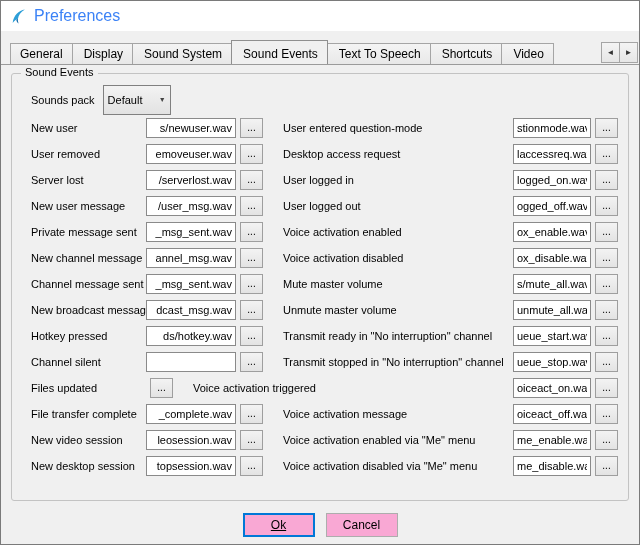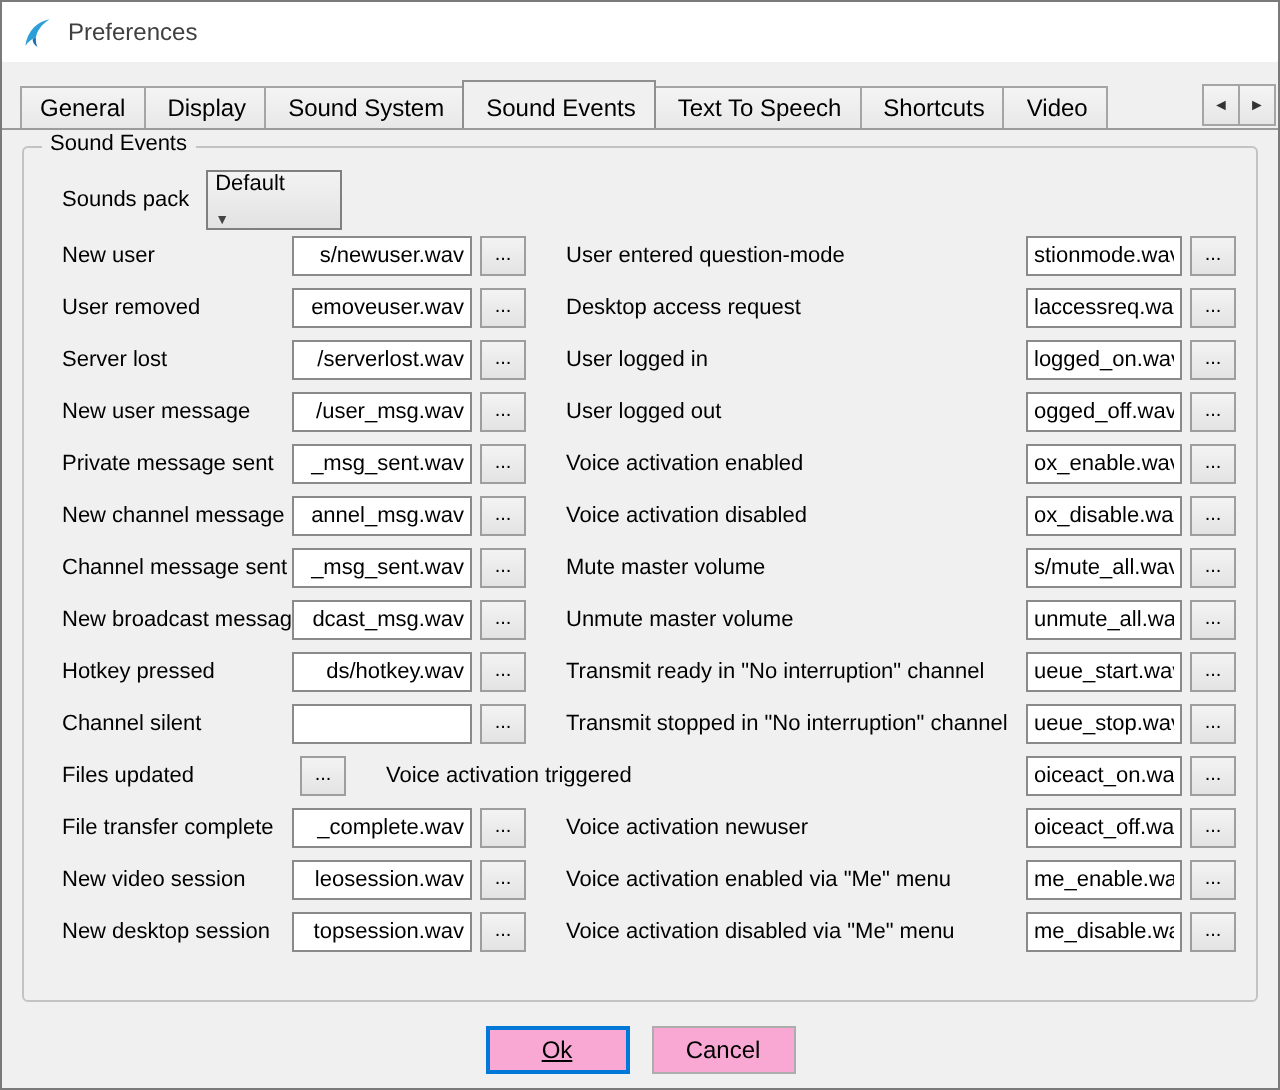--- a/index.html
+++ b/index.html
@@ -1,37 +1,37 @@
 <!DOCTYPE html>
 <html><head>
 <meta charset="utf-8">
 <style>
   * { box-sizing: border-box; margin: 0; padding: 0; }
   html,body { width: 640px; height: 545px; }
   body { font-family: "Liberation Sans", sans-serif; background: #fff; }
   .window { width: 640px; height: 545px; border: 1px solid #7a7a7a; background: #f0f0f0; position: relative; overflow: hidden; }
 
   .titlebar { height: 30px; background: #ffffff; display: flex; align-items: center; padding: 0 9px; gap: 7px; }
-  .title-text { font-size: 12px; color: #404040; }
+  .title-text { font-size: 16px; color: #3b82f6; }
   .app-icon { width: 17px; height: 17px; flex: 0 0 auto; }
 
   .tabbar { position: relative; display: flex; align-items: flex-end; height: 34px; padding-left: 9px; border-bottom: 1px solid #9b9b9b; overflow: hidden; }
   .tab { flex: 0 0 auto; font-size: 12px; padding: 3px 9px; background: linear-gradient(#f4f4f4, #e8e8e8); border: 1px solid #a5a5a5; border-bottom: none; height: 21px; white-space: nowrap; cursor: default; }
   .tab + .tab { margin-left: -1px; padding-left: 11px; }
   .tab.active { background: #f0f0f0; height: 25px; padding-top: 6px; margin-bottom: -1px; position: relative; z-index: 2; border-color: #8f8f8f; }
   .tabscroll { position: absolute; right: 1px; bottom: 1px; display: flex; z-index: 5; }
   .tabscroll .tsbtn { width: 19px; height: 21px; font-size: 8px; border: 1px solid #a5a5a5; background: linear-gradient(#f4f4f4,#e6e6e6); color: #333; padding: 0; font-family: inherit; }
   .tabscroll .tsbtn + .tsbtn { margin-left: -1px; }
 
   .groupbox { position: absolute; left: 10px; right: 10px; top: 72px; height: 428px; border: 1px solid #c3c3c3; border-radius: 3px; }
   .gtitle { position: absolute; top: -8px; left: 9px; background: #f0f0f0; padding: 0 4px; font-size: 11px; }
   .ginner { padding: 13px 10px 0 19px; }
 
   .sp-row { display: flex; align-items: center; height: 25px; margin-bottom: 3px; font-size: 11px; gap: 8px; }
-  .combo { display: flex; justify-content: space-between; width: 68px; height: 30px; border: 1px solid #808080; background: linear-gradient(#f3f3f3, #e2e2e2); padding: 0 4px; font-size: 11px; cursor: default; flex-direction: column; }
+  .combo { display: flex; align-items: center; justify-content: space-between; width: 68px; height: 30px; border: 1px solid #808080; background: linear-gradient(#f3f3f3, #e2e2e2); padding: 0 4px; font-size: 11px; cursor: default; }
   .combo .arrow { font-size: 7px; color: #444; }
 
   .row { display: flex; align-items: center; height: 26px; font-size: 11px; }
   .ll { flex: 0 0 115px; white-space: nowrap; overflow: hidden; }
   .rl { flex: 1 1 auto; margin-left: 20px; white-space: nowrap; overflow: hidden; }
   .ti { height: 20px; border: 1px solid #8a8a8a; background: #fff; font-family: inherit; font-size: 11px; padding: 0 3px; text-align: right; }
   .tl { width: 90px; flex: 0 0 90px; }
   .tr { width: 78px; flex: 0 0 78px; }
   .br { width: 23px; height: 20px; margin-left: 4px; border: 1px solid #9e9e9e; background: linear-gradient(#f3f3f3, #e3e3e3); font-size: 10px; line-height: 1; color: #000; flex: 0 0 auto; font-family: inherit; }
 
@@ -175,21 +175,21 @@
         <button class="br">...</button>
         <span class="rl">Voice activation triggered</span>
         <input class="ti tr" value="oiceact_on.wav" style="">
         <button class="br">...</button>
       </div>
 
       <div class="row">
         <span class="ll">File transfer complete</span>
         <input class="ti tl" value="_complete.wav" style="">
         <button class="br">...</button>
-        <span class="rl">Voice activation newuser</span>
+        <span class="rl">Voice activation message</span>
         <input class="ti tr" value="oiceact_off.wav" style="">
         <button class="br">...</button>
       </div>
 
       <div class="row">
         <span class="ll">New video session</span>
         <input class="ti tl" value="leosession.wav" style="">
         <button class="br">...</button>
         <span class="rl">Voice activation enabled via "Me" menu</span>
         <input class="ti tr" value="me_enable.wav" style="">

